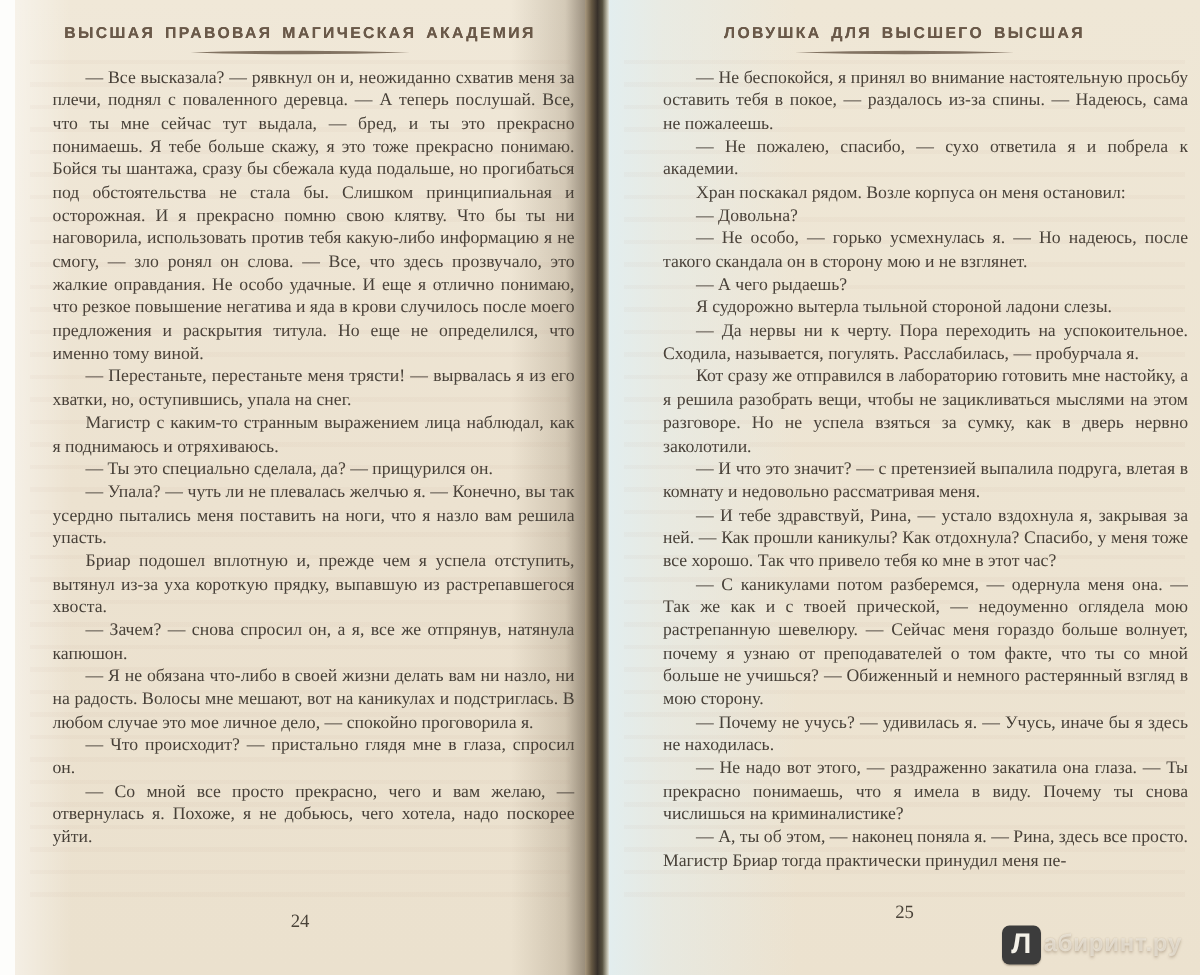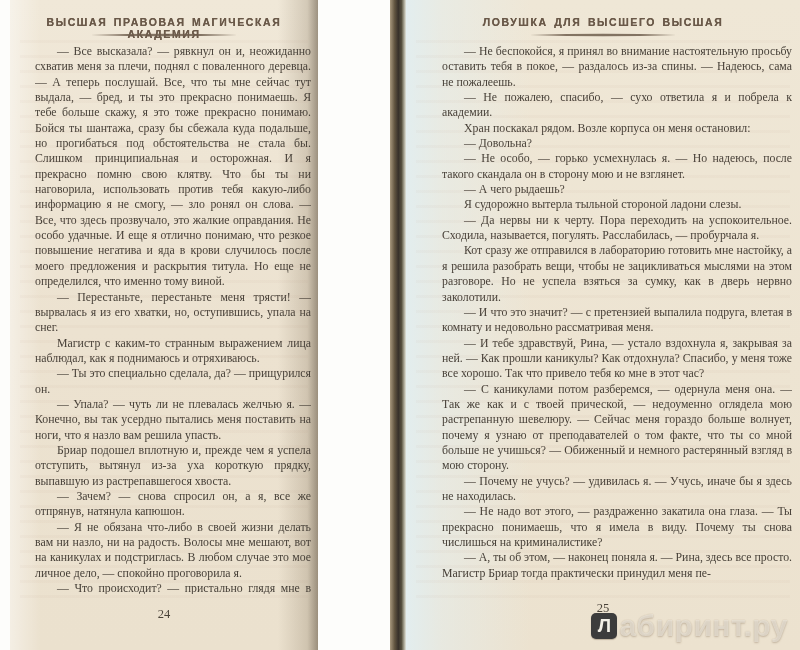--- a/index.html
+++ b/index.html
@@ -17,21 +17,21 @@
   
   .book {
     position: absolute; left: 10px; top: 0;
     width: 790px; height: 650px;
   }
   .page {
     position: absolute; top: 0; height: 650px;
     overflow: hidden;
   }
   .page-left {
-    left: 0; width: 308px;
+    left: 0; width: 380px;
     background:
       linear-gradient(to right, rgba(255,255,255,0.45) 0%, rgba(255,255,255,0) 10%),
       linear-gradient(to left, rgba(74,60,42,0.5) 0%, rgba(110,92,66,0.22) 3.5%, rgba(0,0,0,0) 13%),
       linear-gradient(to bottom, #f0e8d8 0%, #ece2d0 50%, #ebe1ce 100%);
   }
   .spine {
     position: absolute; top: 0; left: 380px; width: 16px; height: 650px;
     background: linear-gradient(to right,
       #a8987e 0%, #645742 28%, #37302a 52%, #55503f 72%, #a8a593 88%, #e2e5dd 100%);
   }
@@ -98,21 +98,21 @@
     background: #3c3c3c;
     border-radius: 5px;
     color: #f4f1e8;
     font-family: "Liberation Sans", sans-serif;
     font-weight: bold; font-size: 19px;
     display: flex; align-items: center; justify-content: center;
     box-shadow: 0 1px 1px rgba(80,60,40,0.3);
   }
   .wm-text {
     font-family: "Liberation Sans", sans-serif;
-    font-weight: bold; font-size: 30px;
+    font-weight: bold; font-size: 16px;
     letter-spacing: 0.5px;
     color: rgba(255,253,246,0.55);
     text-shadow: 0 1px 2px rgba(130,105,80,0.35), 0 0 1px rgba(120,95,70,0.3);
   }
 </style>
 </head>
 <body>
 
 <div class="photo">
   <div class="book">

